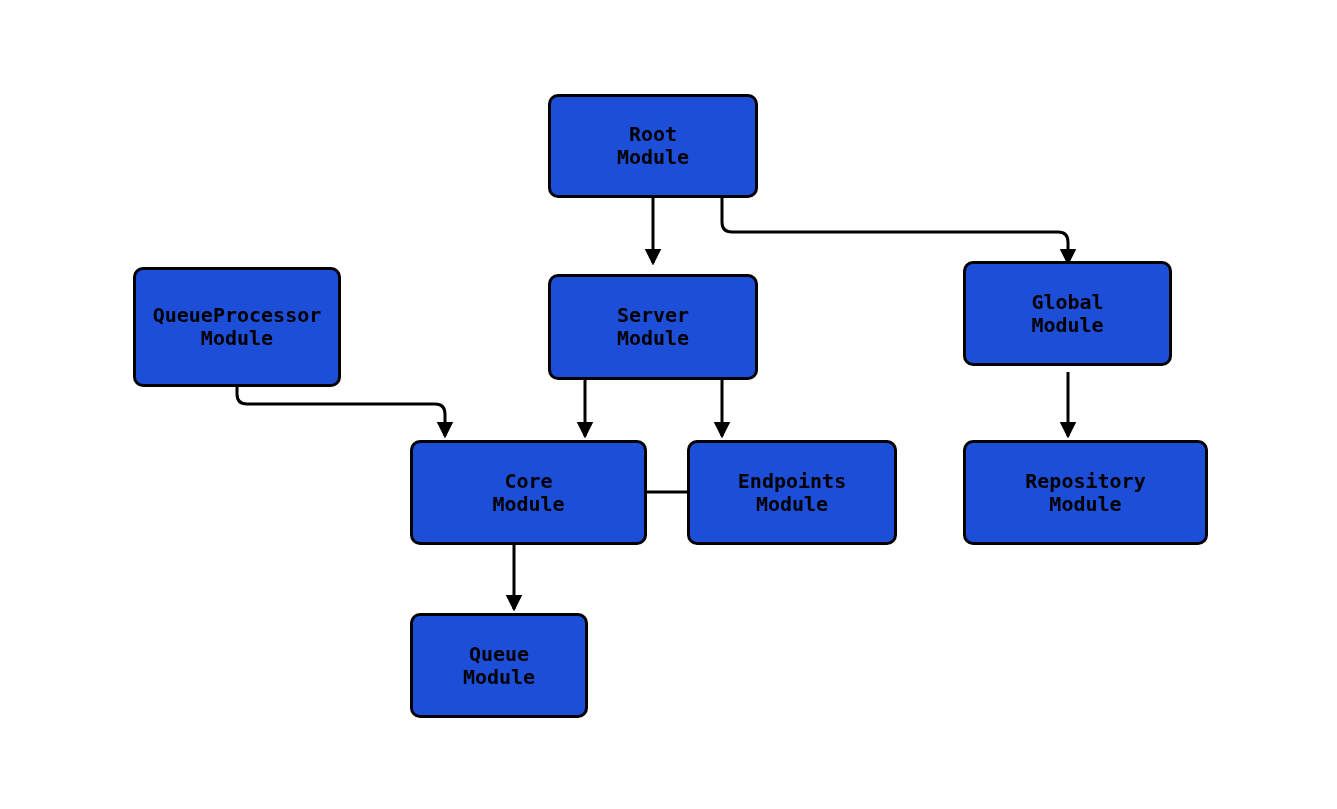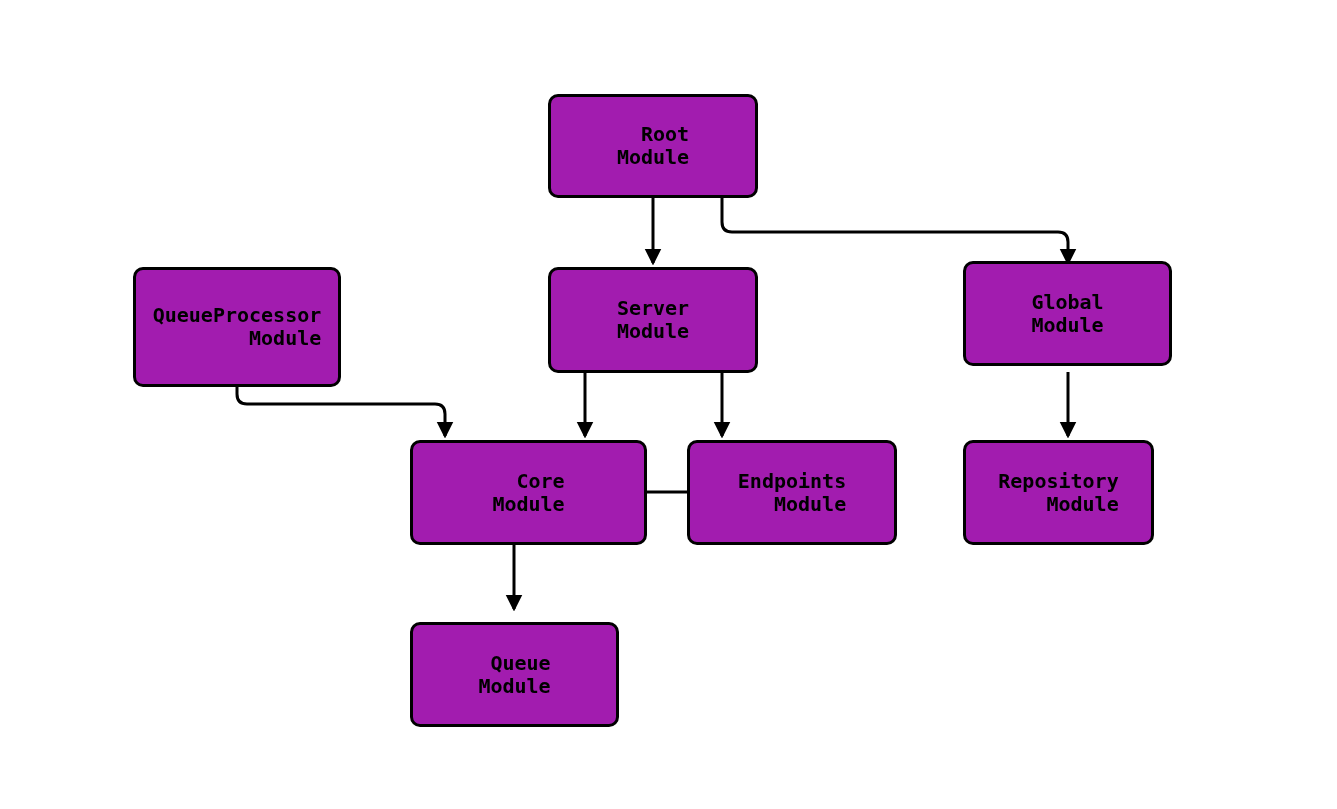--- a/index.html
+++ b/index.html
@@ -18,27 +18,27 @@
   #edge-layer {
     position: absolute;
     left: 0;
     top: 0;
     width: 1337px;
     height: 809px;
   }
   .node {
     position: absolute;
     box-sizing: border-box;
-    background: #a21caf;
+    background: #1d4ed8;
     border: 3px solid #000000;
     border-radius: 10px;
     display: flex;
     align-items: center;
     justify-content: center;
-    text-align: right;
+    text-align: center;
   }
   .node-label {
     white-space: pre-line;
     font-size: 20px;
     line-height: 23px;
     font-weight: bold;
     color: #000000;
   }
   .edge {
     fill: none;
@@ -70,43 +70,43 @@
   <div class="node" style="left:548px; top:94px; width:210px; height:104px;">
     <span class="node-label">Root
 Module</span>
   </div>
 
   <div class="node" style="left:133px; top:267px; width:208px; height:120px;">
     <span class="node-label">QueueProcessor
 Module</span>
   </div>
 
-  <div class="node" style="left:548px; top:267px; width:210px; height:106px;">
+  <div class="node" style="left:548px; top:274px; width:210px; height:106px;">
     <span class="node-label">Server
 Module</span>
   </div>
 
   <div class="node" style="left:963px; top:261px; width:209px; height:105px;">
     <span class="node-label">Global
 Module</span>
   </div>
 
   <div class="node" style="left:410px; top:440px; width:237px; height:105px;">
     <span class="node-label">Core
 Module</span>
   </div>
 
   <div class="node" style="left:687px; top:440px; width:210px; height:105px;">
     <span class="node-label">Endpoints
 Module</span>
   </div>
 
-  <div class="node" style="left:963px; top:440px; width:191px; height:105px;">
+  <div class="node" style="left:963px; top:440px; width:245px; height:105px;">
     <span class="node-label">Repository
 Module</span>
   </div>
 
-  <div class="node" style="left:410px; top:613px; width:209px; height:105px;margin-top:9px;">
+  <div class="node" style="left:410px; top:613px; width:178px; height:105px;">
     <span class="node-label">Queue
 Module</span>
   </div>
 
 </div>
 
 </body></html>

